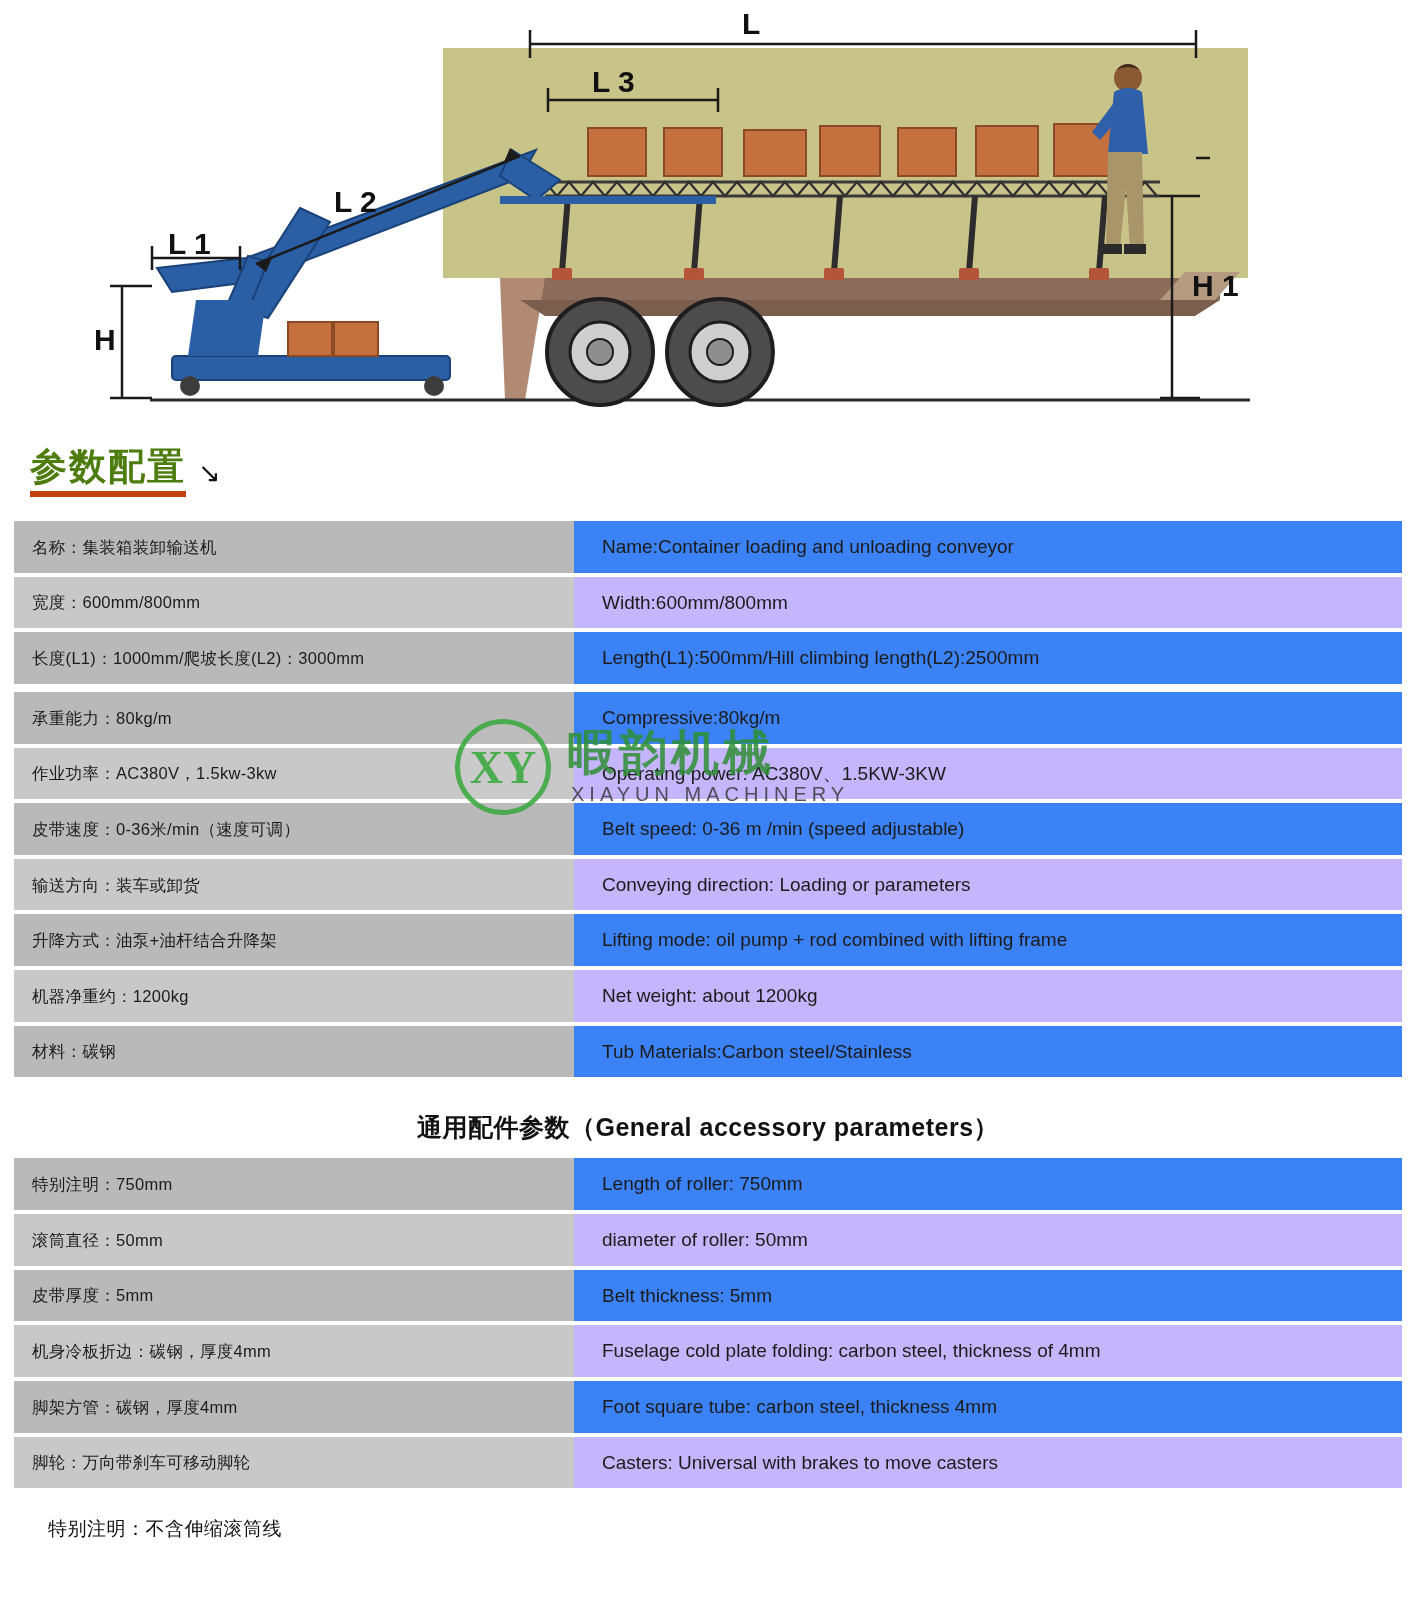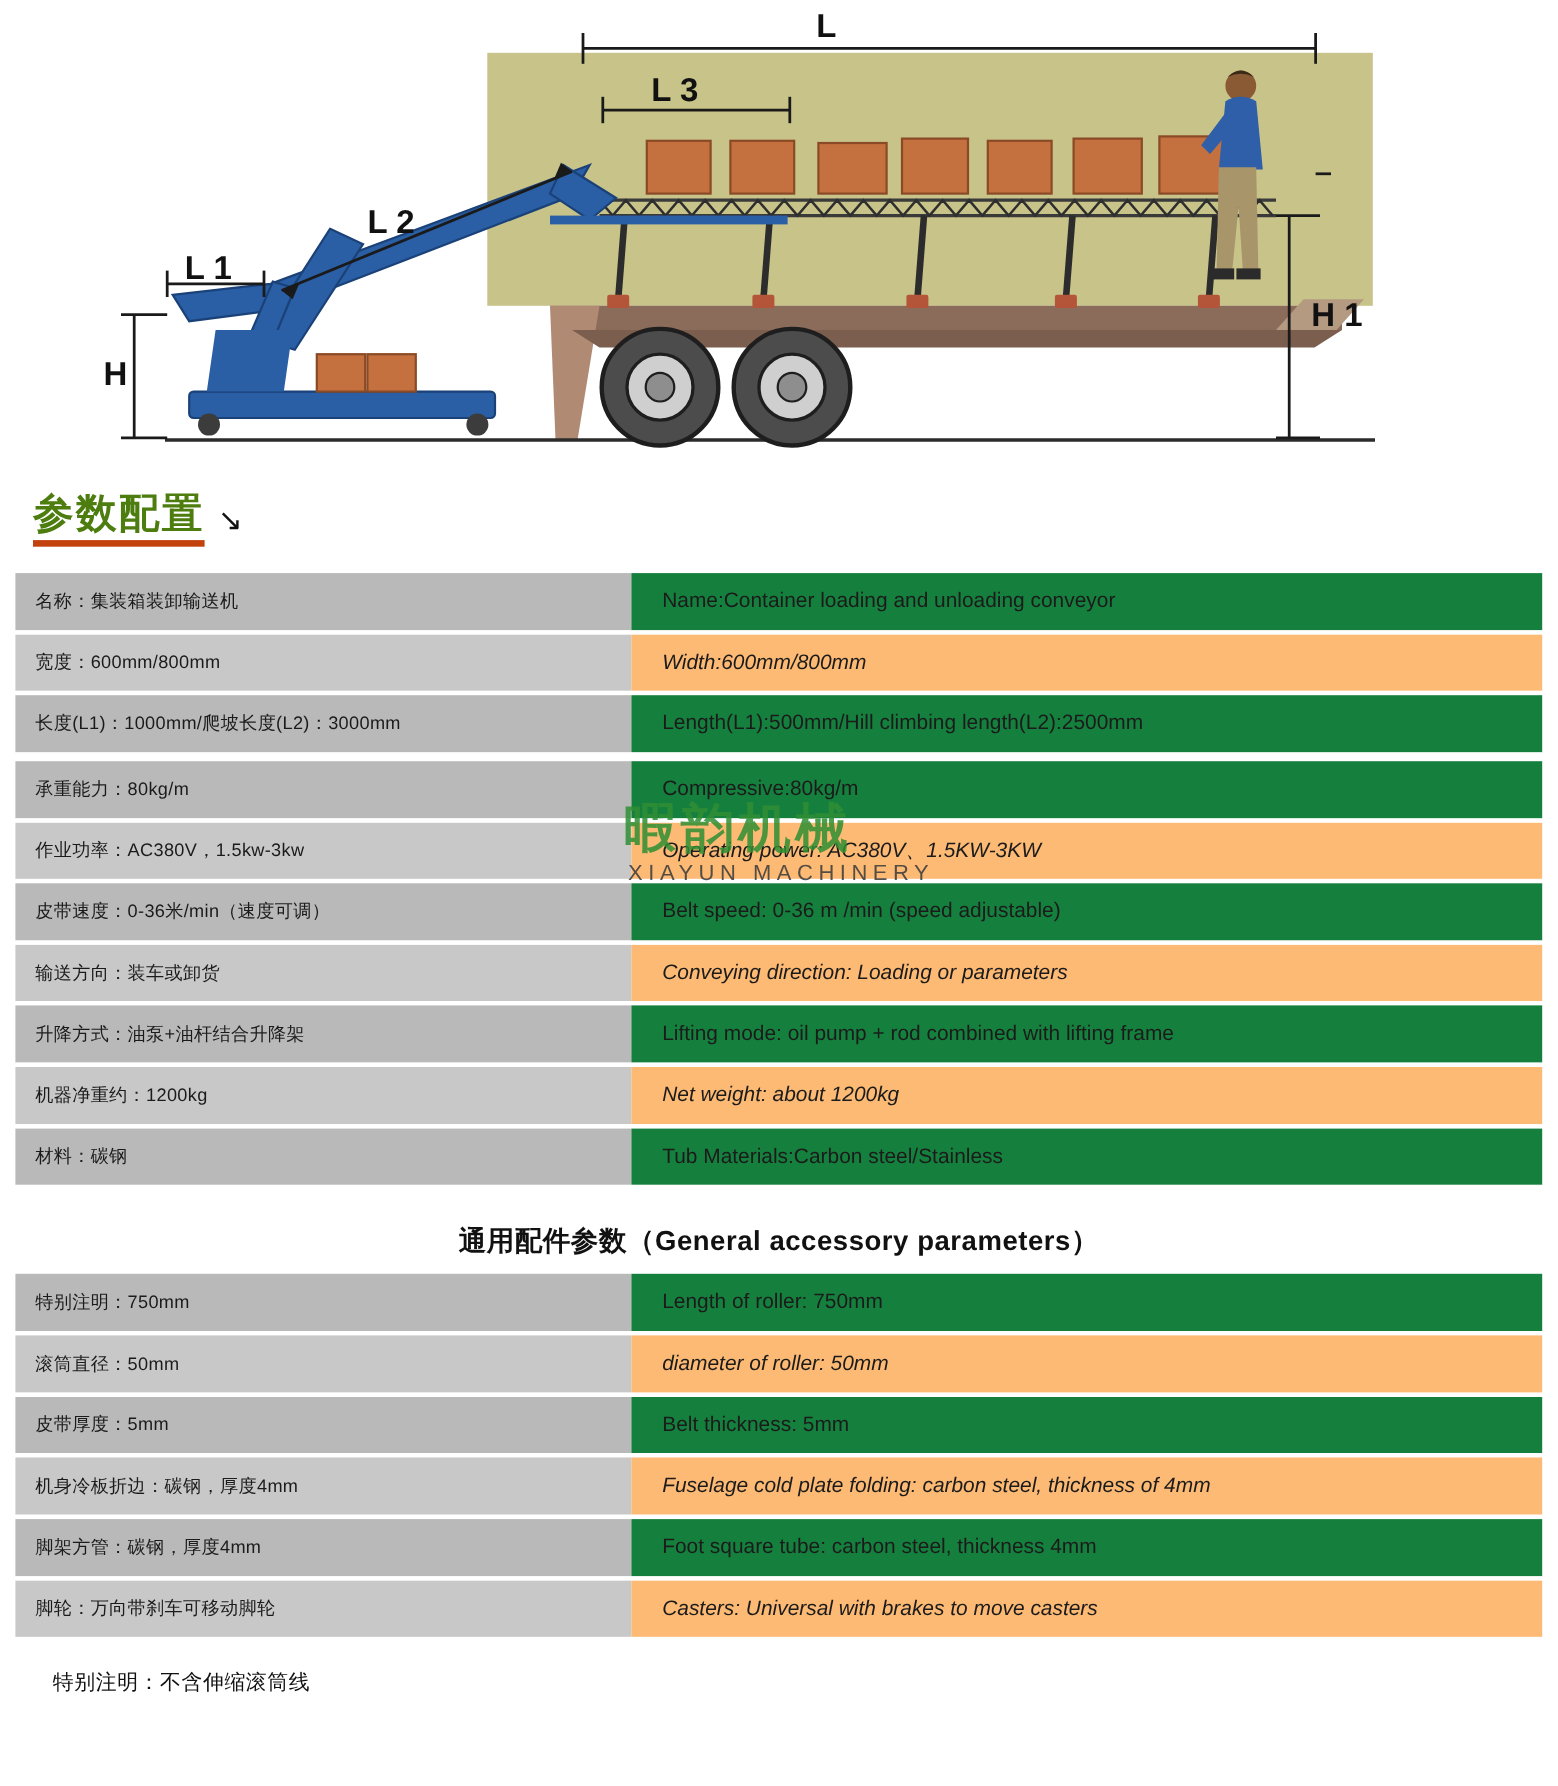--- a/index.html
+++ b/index.html
@@ -72,22 +72,22 @@
     width: 560px;
     font-size: 16.5px;
     letter-spacing: 0.3px;
   }
   .spec-table td.en {
     font-size: 19px;
     padding-left: 28px;
   }
   .spec-table tr.odd td.cn { background: #b9b9b9; }
   .spec-table tr.even td.cn { background: #c8c8c8; }
-  .spec-table tr.odd td.en { background: #15803d; }
-  .spec-table tr.even td.en { background: #fdba74; font-style: italic; }
+  .spec-table tr.odd td.en { background: #3b82f6; }
+  .spec-table tr.even td.en { background: #c4b5fd; }
   .spec-table tr td.spacer { background: #fff; height: 4px; padding: 0; }
 
   .mid-title {
     text-align: center;
     font-size: 25px;
     color: #111;
     font-weight: bold;
     margin: 34px 0 4px 0;
     letter-spacing: 0.5px;
   }
@@ -383,17 +383,18 @@
       <tr class="even">
         <td class="cn">脚轮：万向带刹车可移动脚轮</td>
         <td class="en">Casters: Universal with brakes to move casters</td>
       </tr>
     </tbody>
   </table>
 
   <div class="note">特别注明：不含伸缩滚筒线</div>
 
   <div class="watermark">
+    <div class="wm-logo">XY</div>
     <div class="wm-cn">暇韵机械</div>
     <div class="wm-en">XIAYUN MACHINERY</div>
   </div>
 
 </div>
 
 </body></html>

